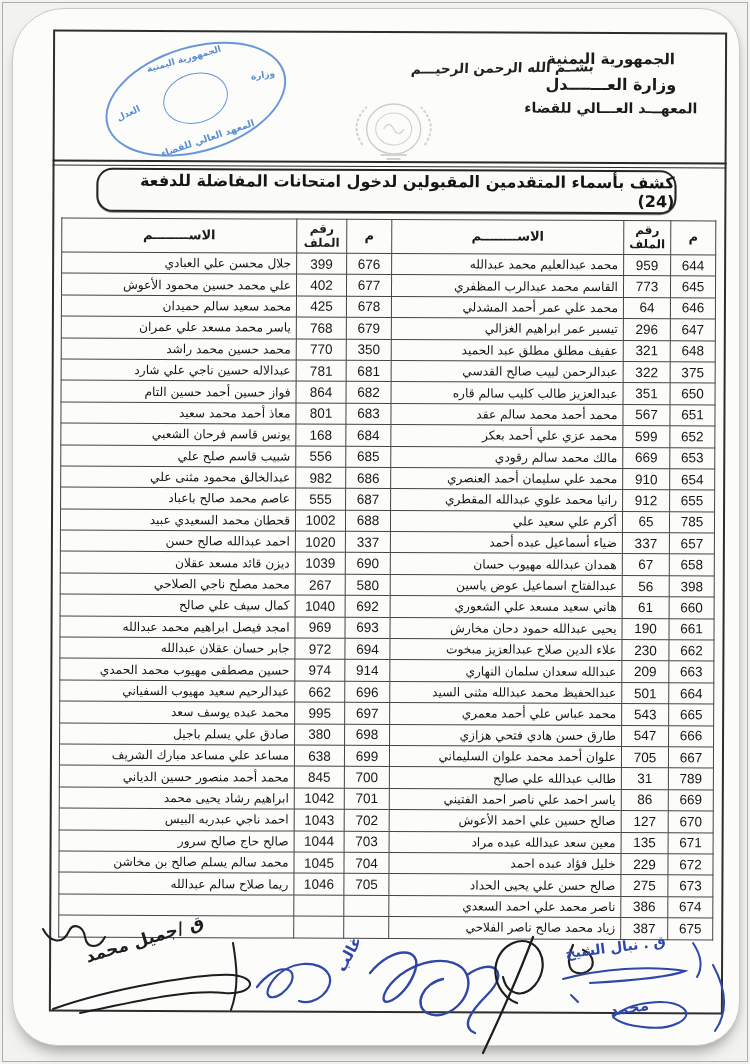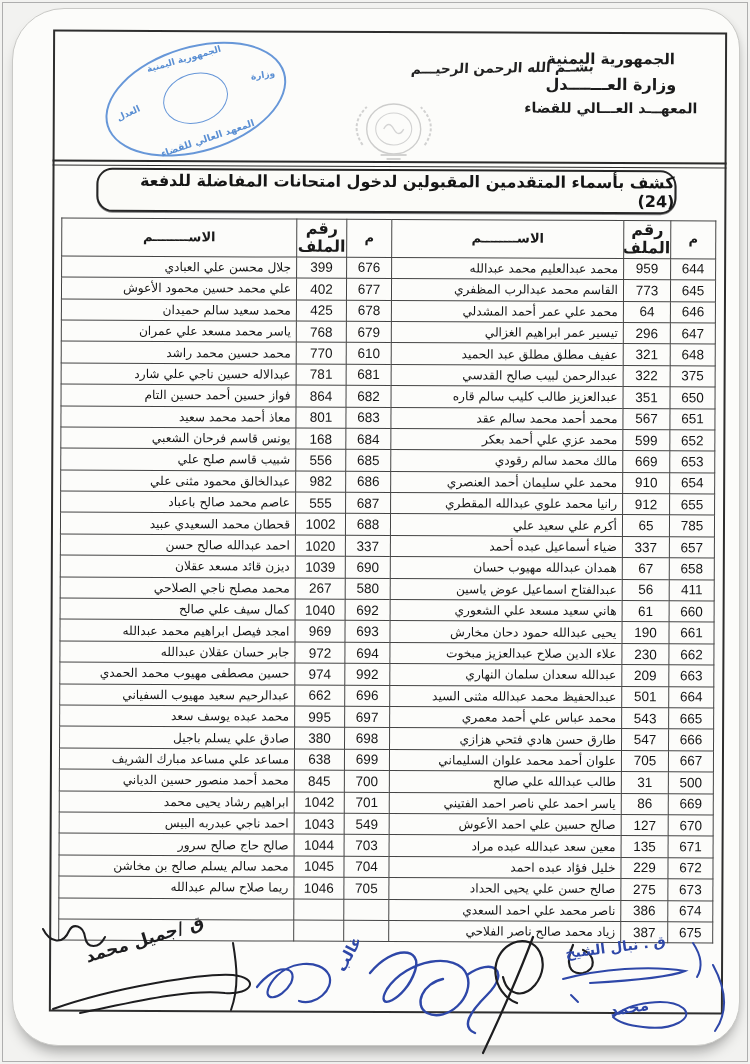--- a/index.html
+++ b/index.html
@@ -57,21 +57,21 @@
     box-shadow:0 1px 0 #888;
   }
   .title-box span{font-size:16px;font-weight:bold;color:#151515;}
   
   table.roster{
     position:absolute;left:7px;top:186px;width:654px;direction:rtl;
     border-collapse:collapse;table-layout:fixed;background:#fcfcfa;
   }
   .roster th,.roster td{border:1px solid #454545;padding:0;overflow:hidden;}
   .roster th{height:33px;font-size:13px;font-weight:bold;color:#1a1a1a;line-height:1.15;}
-  .roster th.h-file{font-size:16px;}
+  .roster th.h-file{font-size:12px;}
   .roster td{height:20.4px;white-space:nowrap;}
   .roster td.num{
     text-align:center;font-family:"Liberation Sans",sans-serif;
     font-size:13.5px;color:#161616;
   }
   .roster td.name{
     text-align:right;padding-right:5px;padding-left:2px;
     font-size:12.2px;color:#141414;
   }
   
@@ -176,21 +176,21 @@
             <td class="num">296</td>
             <td class="name">تيسير عمر ابراهيم الغزالي</td>
             <td class="num">679</td>
             <td class="num">768</td>
             <td class="name">ياسر محمد مسعد علي عمران</td>
           </tr>
           <tr>
             <td class="num">648</td>
             <td class="num">321</td>
             <td class="name">عفيف مطلق مطلق عبد الحميد</td>
-            <td class="num">610</td>
+            <td class="num">350</td>
             <td class="num">770</td>
             <td class="name">محمد حسين محمد راشد</td>
           </tr>
           <tr>
             <td class="num">375</td>
             <td class="num">322</td>
             <td class="name">عبدالرحمن لبيب صالح القدسي</td>
             <td class="num">681</td>
             <td class="num">781</td>
             <td class="name">عبدالاله حسين ناجي علي شارد</td>
@@ -261,21 +261,21 @@
           </tr>
           <tr>
             <td class="num">658</td>
             <td class="num">67</td>
             <td class="name">همدان عبدالله مهيوب حسان</td>
             <td class="num">690</td>
             <td class="num">1039</td>
             <td class="name">ديزن قائد مسعد عقلان</td>
           </tr>
           <tr>
-            <td class="num">411</td>
+            <td class="num">398</td>
             <td class="num">56</td>
             <td class="name">عبدالفتاح اسماعيل عوض ياسين</td>
             <td class="num">580</td>
             <td class="num">267</td>
             <td class="name">محمد مصلح ناجي الصلاحي</td>
           </tr>
           <tr>
             <td class="num">660</td>
             <td class="num">61</td>
             <td class="name">هاني سعيد مسعد علي الشعوري</td>
@@ -296,21 +296,21 @@
             <td class="num">230</td>
             <td class="name">علاء الدين صلاح عبدالعزيز مبخوت</td>
             <td class="num">694</td>
             <td class="num">972</td>
             <td class="name">جابر حسان عقلان عبدالله</td>
           </tr>
           <tr>
             <td class="num">663</td>
             <td class="num">209</td>
             <td class="name">عبدالله سعدان سلمان النهاري</td>
-            <td class="num">992</td>
+            <td class="num">914</td>
             <td class="num">974</td>
             <td class="name">حسين مصطفى مهيوب محمد الحمدي</td>
           </tr>
           <tr>
             <td class="num">664</td>
             <td class="num">501</td>
             <td class="name">عبدالحفيظ محمد عبدالله مثنى السيد</td>
             <td class="num">696</td>
             <td class="num">662</td>
             <td class="name">عبدالرحيم سعيد مهيوب السفياني</td>
@@ -333,40 +333,40 @@
           </tr>
           <tr>
             <td class="num">667</td>
             <td class="num">705</td>
             <td class="name">علوان أحمد محمد علوان السليماني</td>
             <td class="num">699</td>
             <td class="num">638</td>
             <td class="name">مساعد علي مساعد مبارك الشريف</td>
           </tr>
           <tr>
-            <td class="num">500</td>
+            <td class="num">789</td>
             <td class="num">31</td>
             <td class="name">طالب عبدالله علي صالح</td>
             <td class="num">700</td>
             <td class="num">845</td>
             <td class="name">محمد أحمد منصور حسين الدياني</td>
           </tr>
           <tr>
             <td class="num">669</td>
             <td class="num">86</td>
             <td class="name">ياسر احمد علي ناصر احمد الفتيني</td>
             <td class="num">701</td>
             <td class="num">1042</td>
             <td class="name">ابراهيم رشاد يحيى محمد</td>
           </tr>
           <tr>
             <td class="num">670</td>
             <td class="num">127</td>
             <td class="name">صالح حسين علي احمد الأعوش</td>
-            <td class="num">549</td>
+            <td class="num">702</td>
             <td class="num">1043</td>
             <td class="name">احمد ناجي عبدربه البيس</td>
           </tr>
           <tr>
             <td class="num">671</td>
             <td class="num">135</td>
             <td class="name">معين سعد عبدالله عبده مراد</td>
             <td class="num">703</td>
             <td class="num">1044</td>
             <td class="name">صالح حاج صالح سرور</td>

